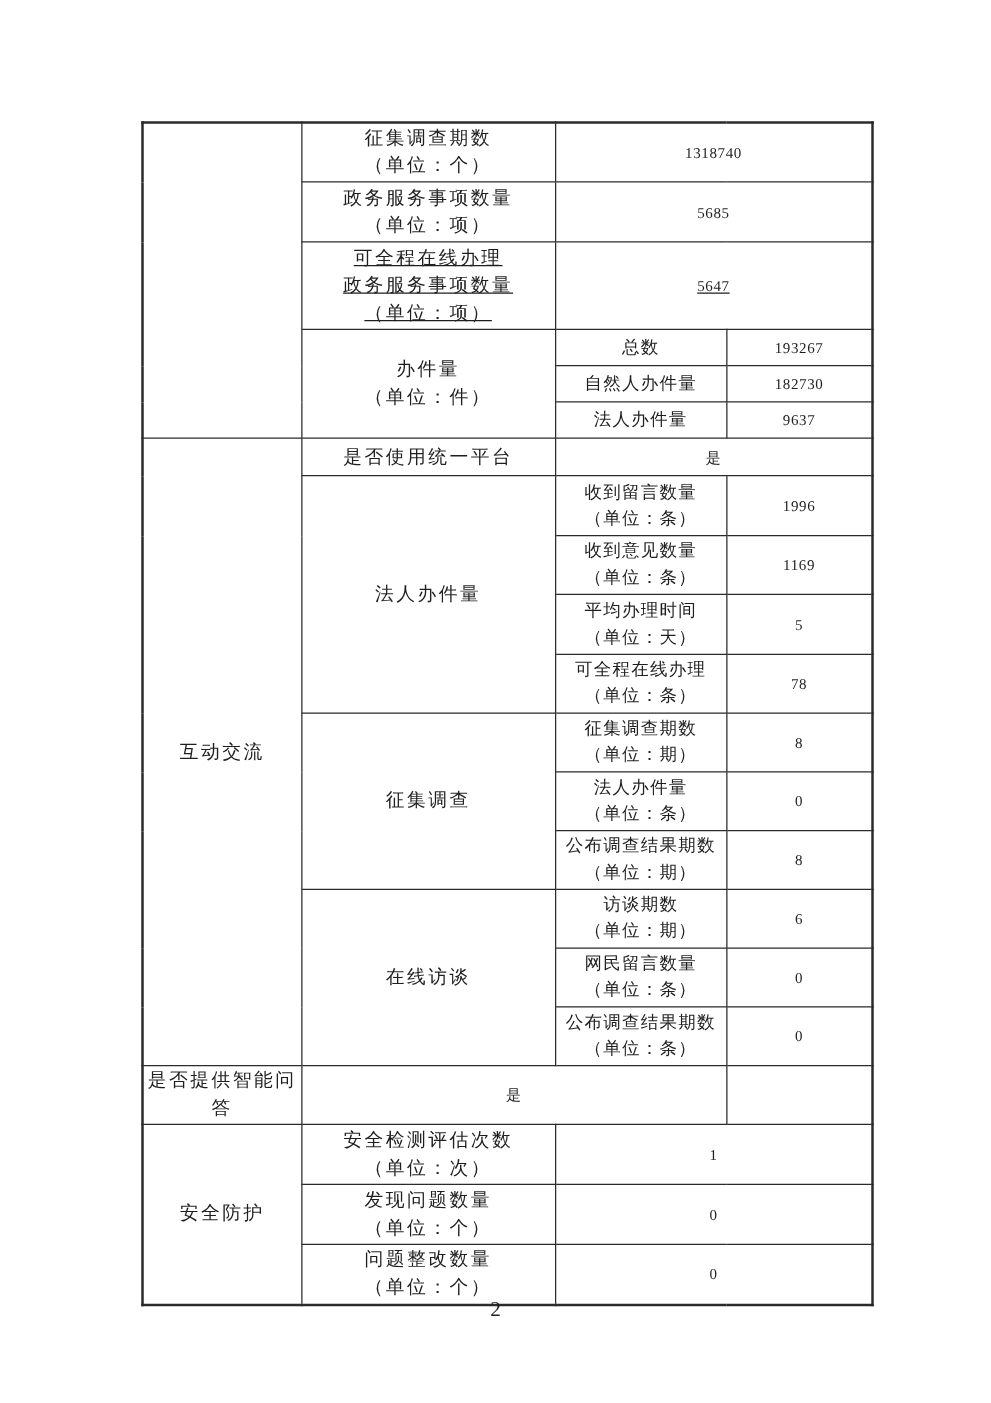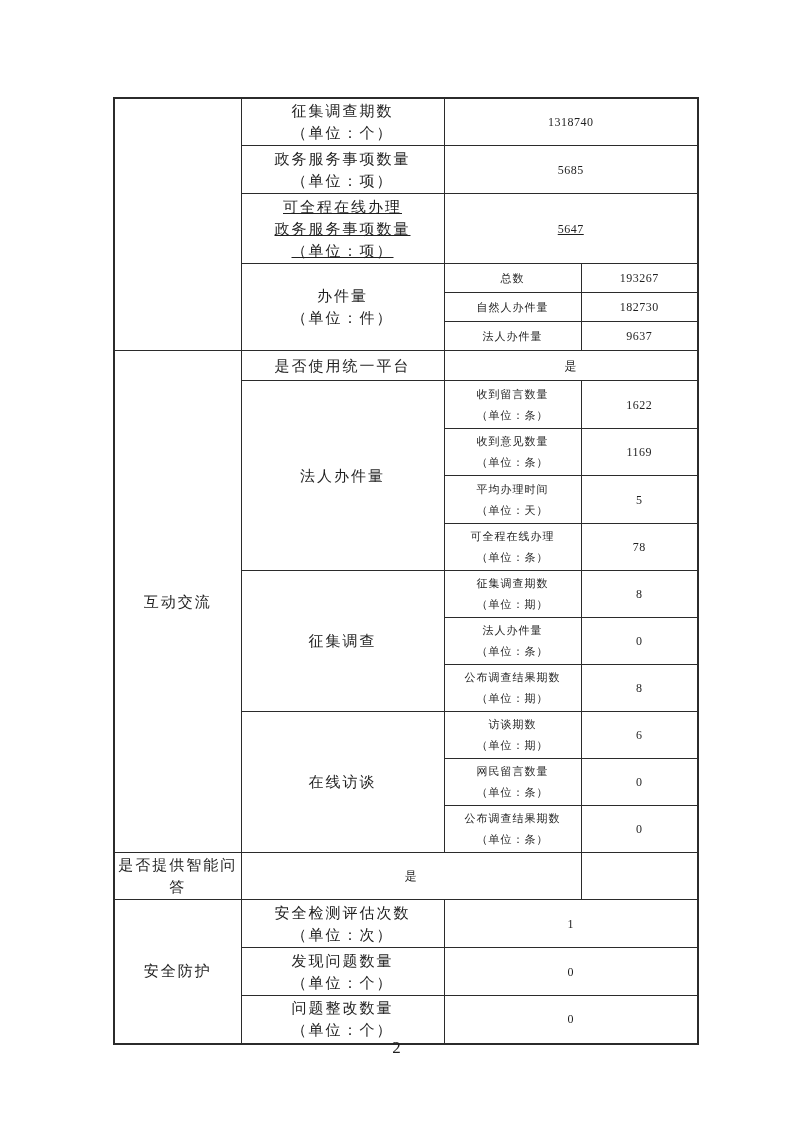--- a/index.html
+++ b/index.html
@@ -37,21 +37,21 @@
     font-size: 15px;
     letter-spacing: 2px;
     line-height: 22px;
   }
   td.lbl {
     font-size: 15px;
     letter-spacing: 2px;
     line-height: 22px;
   }
   td.sub {
-    font-size: 11px;
+    font-size: 14px;
     letter-spacing: 1px;
     line-height: 21px;
   }
   td.val {
     font-size: 12px;
     letter-spacing: 0.5px;
     line-height: 20px;
   }
   tr.h45 { height: 45px; }
   tr.h48 { height: 48px; }
@@ -116,21 +116,21 @@
 
       <tr class="h30">
         <td class="cat" rowspan="11">互动交流</td>
         <td class="lbl">是否使用统一平台</td>
         <td class="val" colspan="2">是</td>
       </tr>
       <tr class="h48">
         <td class="lbl" rowspan="4">法人办件量</td>
         <td class="sub">收到留言数量
 （单位：条）</td>
-        <td class="val">1622</td>
+        <td class="val">1996</td>
       </tr>
       <tr class="h47">
         <td class="sub">收到意见数量
 （单位：条）</td>
         <td class="val">1169</td>
       </tr>
       <tr class="h48">
         <td class="sub">平均办理时间
 （单位：天）</td>
         <td class="val">5</td>

